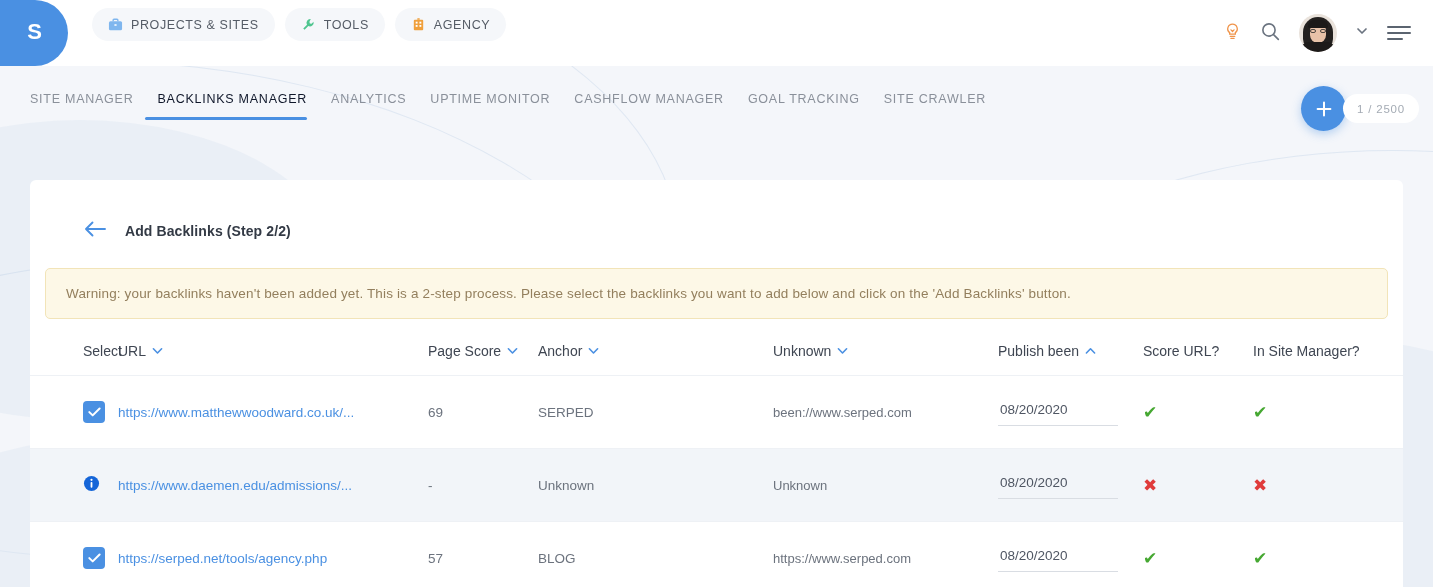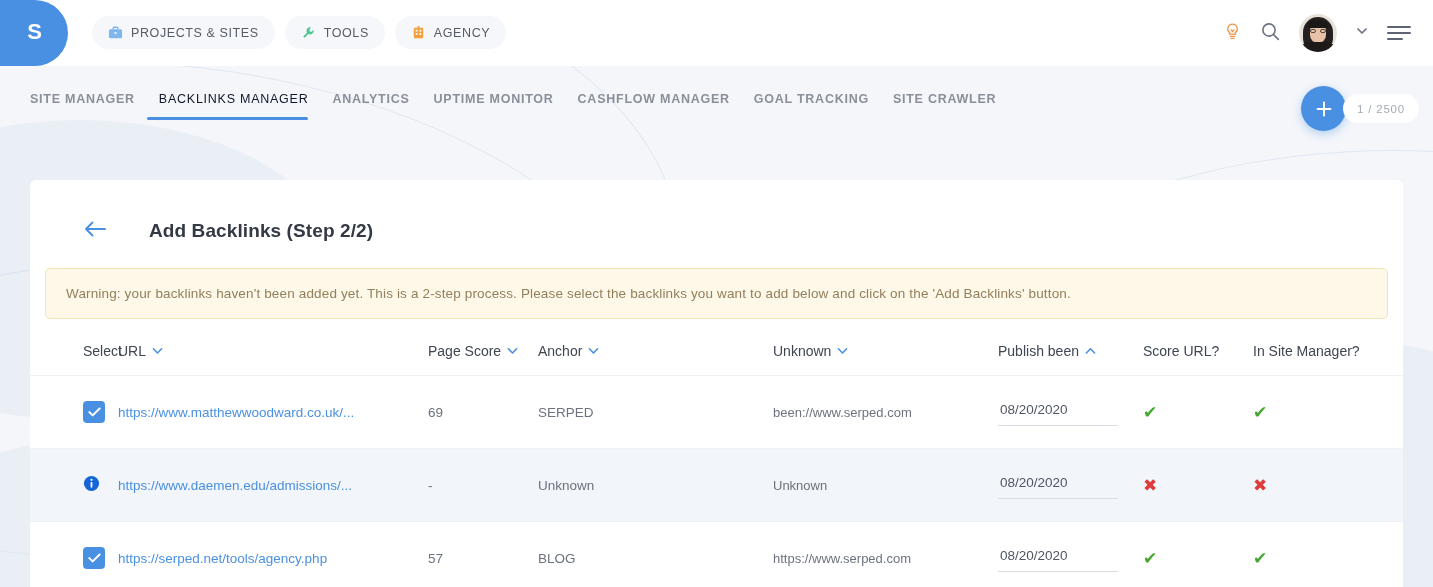--- a/index.html
+++ b/index.html
@@ -52,21 +52,21 @@
   .logo-glyph {
     color: #ffffff;
     font-size: 22px;
     font-weight: 700;
     letter-spacing: -1px;
     line-height: 1;
     transform: translateY(-1px);
   }
   .nav-pills {
     position: absolute;
-    left: 92px; top: 16px;
+    left: 92px; top: 8px;
     display: flex;
     gap: 10px;
     align-items: center;
   }
   .pill {
     display: flex;
     align-items: center;
     gap: 8px;
     height: 33px;
     padding: 0 16px;
@@ -160,21 +160,20 @@
   }
   .tab {
     font-size: 12.5px;
     letter-spacing: 0.75px;
     color: #8a909a;
     text-transform: uppercase;
     padding: 0 12px 14px 12px;
     cursor: pointer;
     position: relative;
     white-space: nowrap;
-    font-weight: bold;
   }
   .tab:first-child { padding-left: 0; }
   .tab.active { color: #0f172a; font-weight: 400; }
   .tab.active::after {
     content: "";
     position: absolute;
     left: 0; right: 12px; bottom: 0;
     height: 3px;
     background: #4a90e2;
     border-radius: 2px;
@@ -216,25 +215,24 @@
     z-index: 10;
   }
   .card-head {
     display: flex;
     align-items: center;
     gap: 18px;
     padding: 40px 0 0 53px;
   }
   .back-arrow { cursor: pointer; display: block; }
   .card-title {
-    font-size: 19px;
+    font-size: 14px;
     font-weight: 700;
     color: #333a45;
     letter-spacing: 0.1px;
-    margin-left: 24px;
   }
   .warn {
     margin: 26px 15px 0 15px;
     background: #fdf8e7;
     border: 1px solid #f2e4b8;
     border-radius: 5px;
     padding: 17px 20px;
     font-size: 13.5px;
     color: #937f5d;
     letter-spacing: 0.15px;

